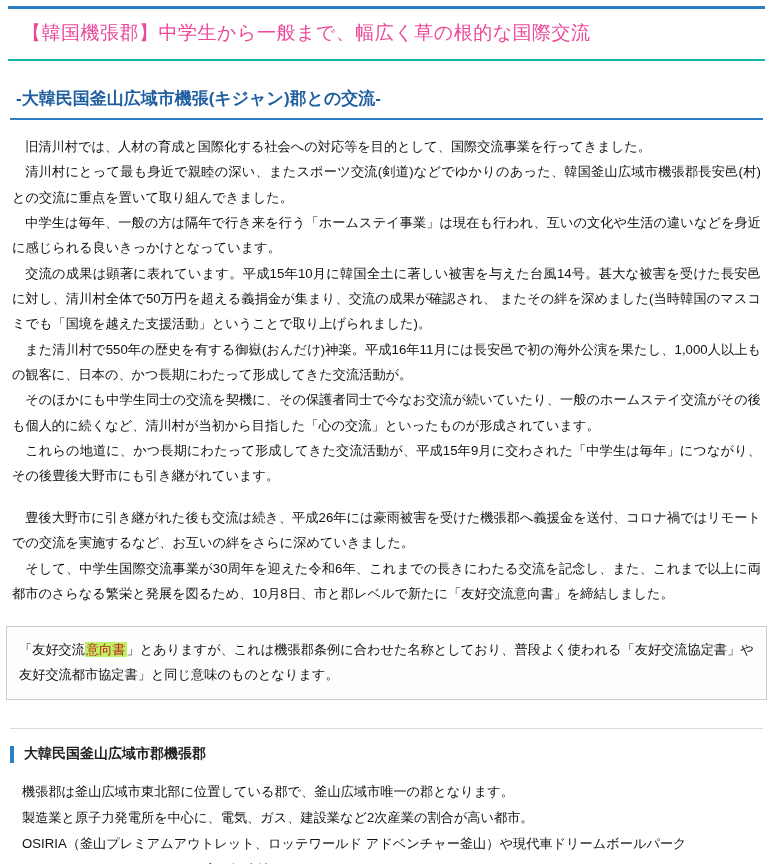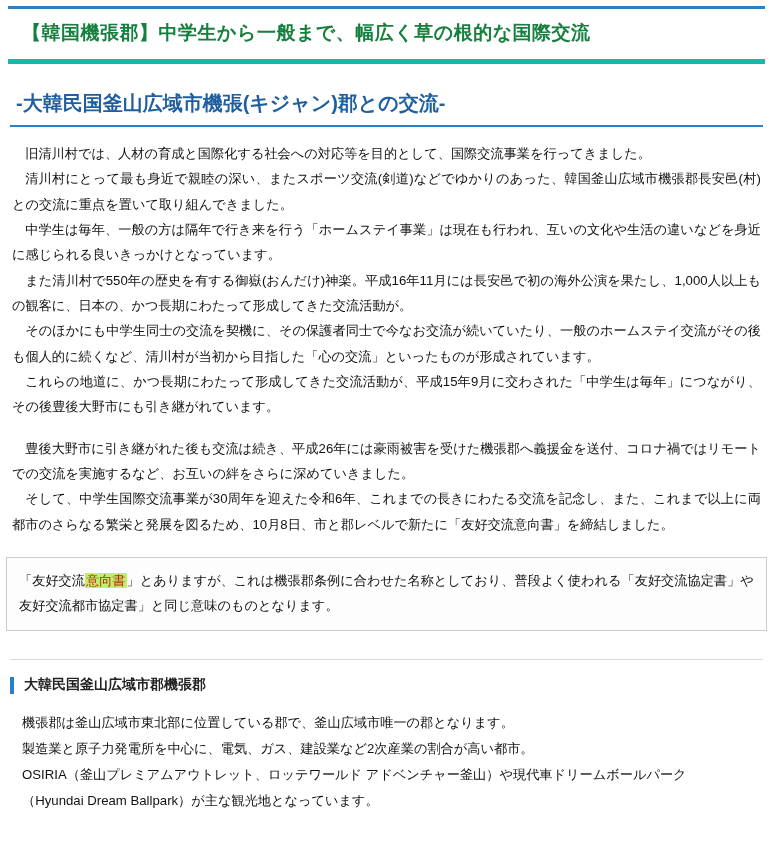--- a/index.html
+++ b/index.html
@@ -26,31 +26,31 @@
     height: 3px;
     background: #2b7fc4;
     margin: 6px 8px 0 8px;
   }
 
   
   .page-title {
     margin: 0 8px;
     padding: 11px 14px 13px 14px;
     font-size: 19px;
-    font-weight: bold;
-    color: #15803d;
+    font-weight: normal;
+    color: #ec4899;
     letter-spacing: 0.5px;
-    border-bottom: 5px solid #14b8a6;
+    border-bottom: 2px solid #14b8a6;
   }
 
   
   .sub-heading {
     margin: 22px 10px 4px 10px;
     padding: 4px 6px 8px 6px;
-    font-size: 20px;
+    font-size: 17px;
     font-weight: bold;
     color: #1f5fa0;
     border-bottom: 2px solid #2b7fc4;
   }
 
   .body-block {
     margin: 14px 12px 0 12px;
     font-size: 13.2px;
     line-height: 1.92;
     color: #111111;
@@ -121,20 +121,21 @@
   <div class="top-rule"></div>
 
   <h1 class="page-title">【韓国機張郡】中学生から一般まで、幅広く草の根的な国際交流</h1>
 
   <h2 class="sub-heading">-大韓民国釜山広域市機張(キジャン)郡との交流-</h2>
 
   <div class="body-block">
     <p>旧清川村では、人材の育成と国際化する社会への対応等を目的として、国際交流事業を行ってきました。</p>
     <p>清川村にとって最も身近で親睦の深い、またスポーツ交流(剣道)などでゆかりのあった、韓国釜山広域市機張郡長安邑(村)との交流に重点を置いて取り組んできました。</p>
     <p>中学生は毎年、一般の方は隔年で行き来を行う「ホームステイ事業」は現在も行われ、互いの文化や生活の違いなどを身近に感じられる良いきっかけとなっています。</p>
+    <p>交流の成果は顕著に表れています。平成15年10月に韓国全土に著しい被害を与えた台風14号。甚大な被害を受けた長安邑に対し、清川村全体で50万円を超える義捐金が集まり、交流の成果が確認され、 またその絆を深めました(当時韓国のマスコミでも「国境を越えた支援活動」ということで取り上げられました)。</p>
     <p>また清川村で550年の歴史を有する御嶽(おんだけ)神楽。平成16年11月には長安邑で初の海外公演を果たし、1,000人以上もの観客に、日本の、かつ長期にわたって形成してきた交流活動が。</p>
     <p>そのほかにも中学生同士の交流を契機に、その保護者同士で今なお交流が続いていたり、一般のホームステイ交流がその後も個人的に続くなど、清川村が当初から目指した「心の交流」といったものが形成されています。</p>
     <p>これらの地道に、かつ長期にわたって形成してきた交流活動が、平成15年9月に交わされた「中学生は毎年」につながり、その後豊後大野市にも引き継がれています。</p>
     <p class="gap-p">豊後大野市に引き継がれた後も交流は続き、平成26年には豪雨被害を受けた機張郡へ義援金を送付、コロナ禍ではリモートでの交流を実施するなど、お互いの絆をさらに深めていきました。</p>
     <p>そして、中学生国際交流事業が30周年を迎えた令和6年、これまでの長きにわたる交流を記念し、また、これまで以上に両都市のさらなる繁栄と発展を図るため、10月8日、市と郡レベルで新たに「友好交流意向書」を締結しました。</p>
   </div>
 
   <div class="note-box">
     <span>「友好交流</span><span class="hl">意向書</span><span>」とありますが、これは機張郡条例に合わせた名称としており、普段よく使われる「友好交流協定書」や友好交流都市協定書」と同じ意味のものとなります。</span>
   </div>

